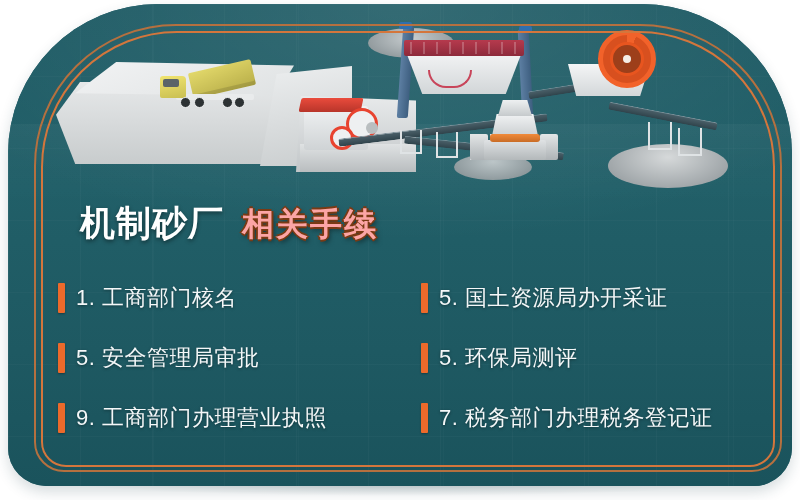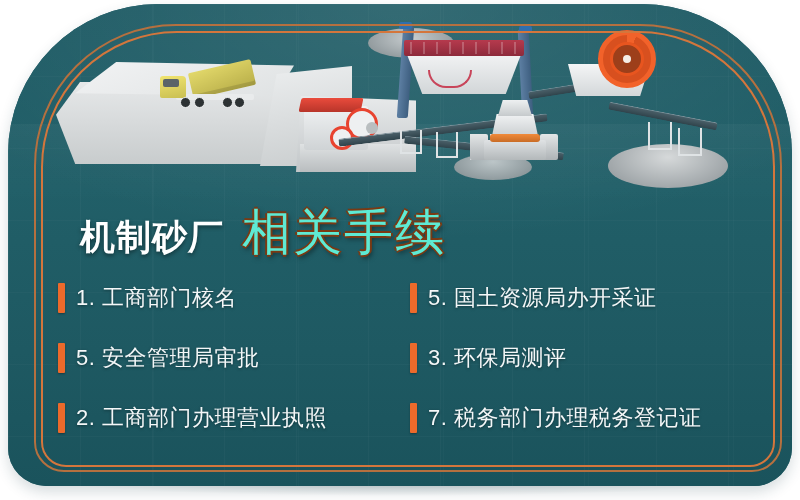--- a/index.html
+++ b/index.html
@@ -172,30 +172,30 @@
 
   .title{
     position:absolute;left:72px;top:10px;
     display:flex;align-items:baseline;gap:18px;white-space:nowrap;
   }
   .t-white{
     font-size:35px;font-weight:bold;color:#ffffff;letter-spacing:1px;
     text-shadow:0 2px 4px rgba(0,0,0,.45);
   }
   .t-orange{
-    font-size:49px;font-weight:normal;color:#5eead4;letter-spacing:2px;
+    font-size:32px;font-weight:bold;color:#fca5a5;letter-spacing:2px;
     text-shadow:
       -2px 0 0 #7a3a14, 2px 0 0 #7a3a14, 0 -2px 0 #7a3a14, 0 2px 0 #7a3a14,
       2px 3px 5px rgba(0,0,0,.5);
   }
 
   .list{
     position:absolute;left:50px;top:78px;width:700px;
     display:grid;grid-template-columns:348px 348px;
-    grid-auto-rows:60px;column-gap:4px;
+    grid-auto-rows:60px;column-gap:15px;
   }
   .item{display:flex;align-items:center;gap:11px;}
   .bar{width:7px;height:30px;background:#ec6a2b;flex:0 0 auto;border-radius:1px;
        box-shadow:0 1px 2px rgba(0,0,0,.3);}
   .itxt{
     font-size:22px;color:#f4f7f8;letter-spacing:.5px;white-space:nowrap;
     text-shadow:0 1px 3px rgba(0,0,0,.4);
   }
 
   
@@ -305,25 +305,25 @@
         <div class="item">
           <span class="bar"></span>
           <span class="itxt">5. 国土资源局办开采证</span>
         </div>
         <div class="item">
           <span class="bar"></span>
           <span class="itxt">5. 安全管理局审批</span>
         </div>
         <div class="item">
           <span class="bar"></span>
-          <span class="itxt">3. 环保局测评</span>
-        </div>
-        <div class="item">
-          <span class="bar"></span>
-          <span class="itxt">2. 工商部门办理营业执照</span>
+          <span class="itxt">5. 环保局测评</span>
+        </div>
+        <div class="item">
+          <span class="bar"></span>
+          <span class="itxt">9. 工商部门办理营业执照</span>
         </div>
         <div class="item">
           <span class="bar"></span>
           <span class="itxt">7. 税务部门办理税务登记证</span>
         </div>
       </div>
 
     </div>
   </div>
 </div>

